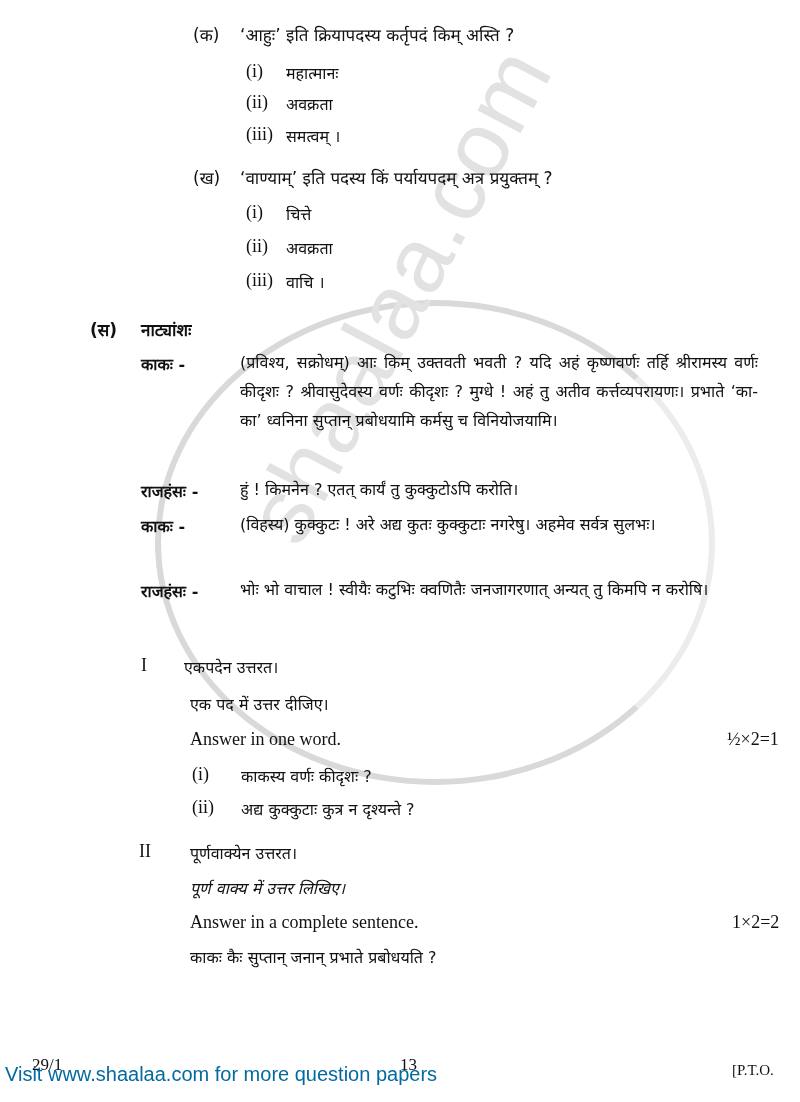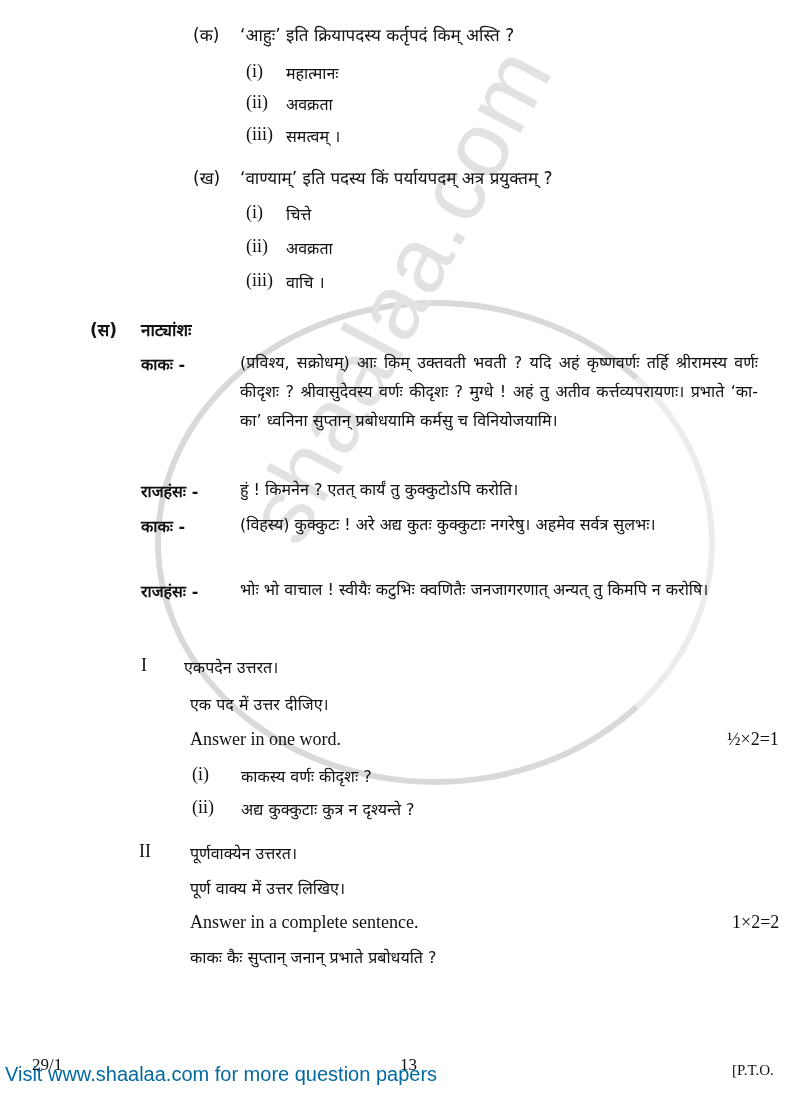--- a/index.html
+++ b/index.html
@@ -84,21 +84,21 @@
   <span class="abs roman" style="left:190px; top:729px;">Answer in one word.</span>
   <span class="abs roman" style="left:727px; top:729px;">½×2=1</span>
 
   <span class="abs roman" style="left:192px; top:764px;">(i)</span>
   <span class="abs deva" style="left:241px; top:765px;">काकस्य वर्णः कीदृशः ?</span>
   <span class="abs roman" style="left:192px; top:797px;">(ii)</span>
   <span class="abs deva" style="left:241px; top:798px;">अद्य कुक्कुटाः कुत्र न दृश्यन्ते ?</span>
 
   <span class="abs roman" style="left:139px; top:841px;">II</span>
   <span class="abs deva" style="left:190px; top:842px;">पूर्णवाक्येन उत्तरत।</span>
-  <span class="abs deva" style="left:190px; top:877px;">पूर्ण वाक्य में उत्तर लिखिए।</span>
+  <span class="abs deva" style="left:190px; top:877px;font-style:italic;">पूर्ण वाक्य में उत्तर लिखिए।</span>
   <span class="abs roman" style="left:190px; top:912px;">Answer in a complete sentence.</span>
   <span class="abs roman" style="left:732px; top:912px;">1×2=2</span>
   <span class="abs deva" style="left:190px; top:946px;">काकः कैः सुप्तान् जनान् प्रभाते प्रबोधयति ?</span>
 
   <span class="abs roman" style="left:32px; top:1055px; font-size:17px;">29/1</span>
   <span class="abs roman" style="left:400px; top:1055px; font-size:17px;">13</span>
   <span class="abs roman" style="left:699px; top:1062px; font-size:15px;margin-left:33px;">[P.T.O.</span>
   <span class="footer-visit">Visit www.shaalaa.com for more question papers</span>
 </div>
 

